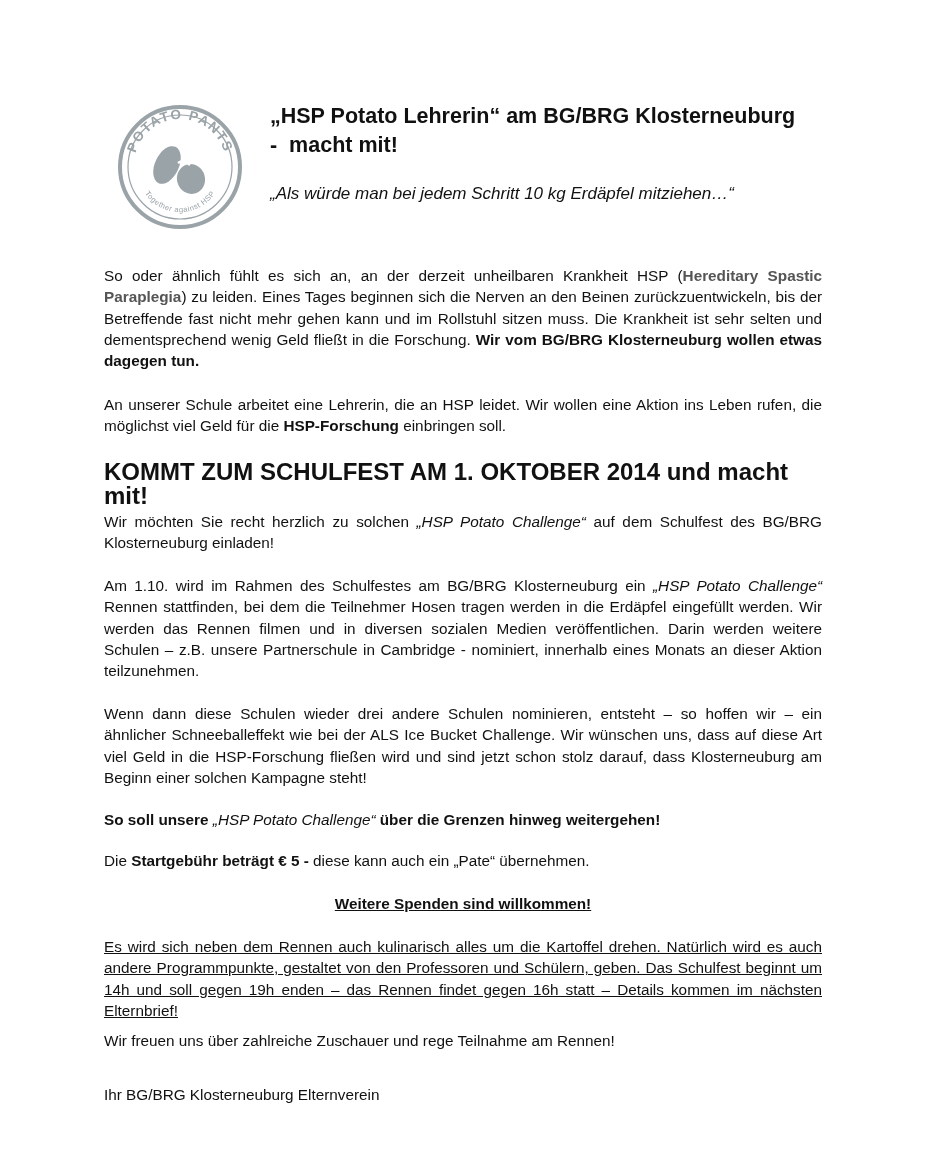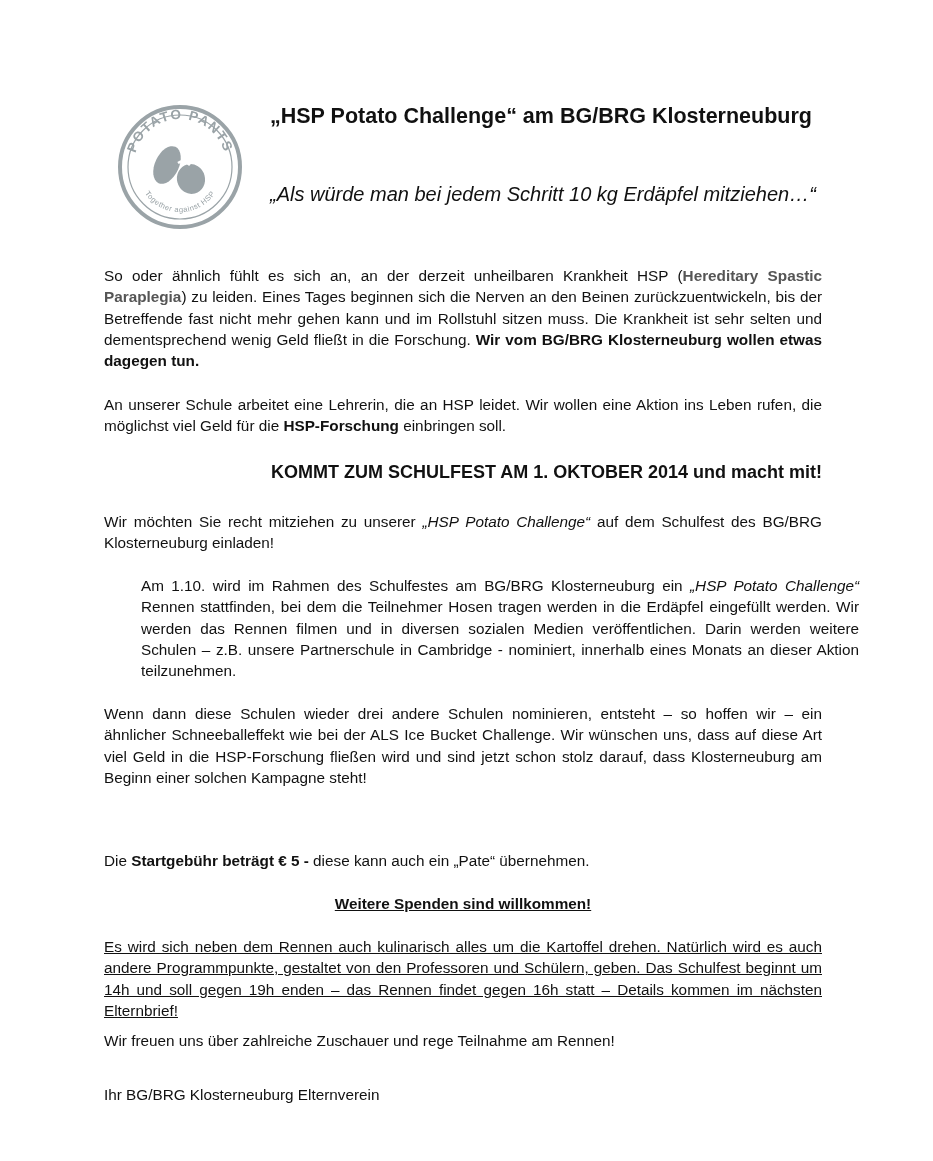--- a/index.html
+++ b/index.html
@@ -9,33 +9,33 @@
     color: #111111;
   }
   .page { position: absolute; left: 0; top: 0; width: 933px; height: 1161px; }
   .logo { position: absolute; left: 116px; top: 93px; width: 128px; height: 148px; }
   .title {
     position: absolute; left: 270px; top: 102px; width: 580px;
     font-size: 21.5px; font-weight: bold; line-height: 29px; color: #111;
   }
   .subtitle {
     position: absolute; left: 270px; top: 183px; width: 580px;
-    font-size: 20px; font-style: italic; line-height: 22px; color: #111;
+    font-size: 17px; font-style: italic; line-height: 22px; color: #111;
   }
   .body-text {
     position: absolute; left: 104px; width: 718px;
     font-size: 15.3px; line-height: 21.3px; text-align: justify; color: #111;
   }
   .centered {
     position: absolute; left: 104px; width: 718px; text-align: center;
     font-size: 15.3px; line-height: 21.3px; font-weight: bold;
   }
   .headline {
-    position: absolute; left: 104px; width: 718px; text-align: right;
-    font-size: 18px; font-weight: bold; line-height: 24px;
+    position: absolute; left: 104px; width: 718px; text-align: left;
+    font-size: 24px; font-weight: bold; line-height: 24px;
   }
   b, .b { font-weight: bold; }
   .bi { font-weight: normal; font-style: italic; }
   .gray-b { font-weight: bold; color: #555555; }
 </style>
 </head>
 <body>
 
 <div class="page">
 
@@ -53,44 +53,48 @@
       <textPath href="#arcBot" startOffset="50%" text-anchor="middle">Together against HSP</textPath>
     </text>
     <g>
       <ellipse cx="51" cy="72" rx="12" ry="20" transform="rotate(25 51 72)" fill="#9aa3a7"></ellipse>
       <ellipse cx="75" cy="86" rx="14" ry="15" transform="rotate(-15 75 86)" fill="#9aa3a7"></ellipse>
       <path d="M 62 70 q 6 -4 12 2" stroke="#ffffff" stroke-width="2.5" fill="none"></path>
     </g>
   </svg>
 
   <div class="title">
-    <div>„HSP Potato Challenge“ am BG/BRG Klosterneuburg</div>
+    <div>„HSP Potato Lehrerin“ am BG/BRG Klosterneuburg</div>
+    <div style="white-space:pre;">-  macht mit!</div>
   </div>
   <div class="subtitle">„Als würde man bei jedem Schritt 10 kg Erdäpfel mitziehen…“</div>
 
   <div class="body-text" style="top:265px;">
     <span>So oder ähnlich fühlt es sich an, an der derzeit unheilbaren Krankheit HSP (</span><span class="gray-b">Hereditary Spastic Paraplegia</span><span>) zu leiden. Eines Tages beginnen sich die Nerven an den Beinen zurückzuentwickeln, bis der Betreffende fast nicht mehr gehen kann und im Rollstuhl sitzen muss. Die Krankheit ist sehr selten und dementsprechend wenig Geld fließt in die Forschung. </span><span class="b">Wir vom BG/BRG Klosterneuburg wollen etwas dagegen tun.</span>
   </div>
 
   <div class="body-text" style="top:394px;">
     <span>An unserer Schule arbeitet eine Lehrerin, die an HSP leidet. Wir wollen eine Aktion ins Leben rufen, die möglichst viel Geld für die </span><span class="b">HSP-Forschung</span><span> einbringen soll.</span>
   </div>
 
   <div class="headline" style="top:460px;">KOMMT ZUM SCHULFEST AM 1. OKTOBER 2014 und macht mit!</div>
 
   <div class="body-text" style="top:511px;">
-    <span>Wir möchten Sie recht mitziehen zu unserer </span><span class="bi">„HSP Potato Challenge“</span><span> auf dem Schulfest des BG/BRG Klosterneuburg einladen!</span>
+    <span>Wir möchten Sie recht herzlich zu solchen </span><span class="bi">„HSP Potato Challenge“</span><span> auf dem Schulfest des BG/BRG Klosterneuburg einladen!</span>
   </div>
 
-  <div class="body-text" style="top:575px;margin-left:37px;">
+  <div class="body-text" style="top:575px;">
     <span>Am 1.10. wird im Rahmen des Schulfestes am BG/BRG Klosterneuburg ein </span><span class="bi">„HSP Potato Challenge“</span><span> Rennen stattfinden, bei dem die Teilnehmer Hosen tragen werden in die Erdäpfel eingefüllt werden. Wir werden das Rennen filmen und in diversen sozialen Medien veröffentlichen. Darin werden weitere Schulen – z.B. unsere Partnerschule in Cambridge - nominiert, innerhalb eines Monats an dieser Aktion teilzunehmen.</span>
   </div>
 
   <div class="body-text" style="top:703px;">Wenn dann diese Schulen wieder drei andere Schulen nominieren, entsteht – so hoffen wir – ein ähnlicher Schneeballeffekt wie bei der ALS Ice Bucket Challenge. Wir wünschen uns, dass auf diese Art viel Geld in die HSP-Forschung fließen wird und sind jetzt schon stolz darauf, dass Klosterneuburg am Beginn einer solchen Kampagne steht!</div>
 
+  <div class="body-text b" style="top:809px;">
+    <span>So soll unsere </span><span class="bi">„HSP Potato Challenge“</span><span> über die Grenzen hinweg weitergehen!</span>
+  </div>
 
   <div class="body-text" style="top:850px;">
     <span>Die </span><span class="b">Startgebühr beträgt € 5 -</span><span> diese kann auch ein „Pate“ übernehmen.</span>
   </div>
 
   <div class="centered" style="top:893px;text-decoration:underline;">Weitere Spenden sind willkommen!</div>
 
   <div class="body-text" style="top:936px;text-decoration:underline;">Es wird sich neben dem Rennen auch kulinarisch alles um die Kartoffel drehen. Natürlich wird es auch andere Programmpunkte, gestaltet von den Professoren und Schülern, geben. Das Schulfest beginnt um 14h und soll gegen 19h enden – das Rennen findet gegen 16h statt – Details kommen im nächsten Elternbrief!</div>
 
   <div class="body-text" style="top:1030px;">Wir freuen uns über zahlreiche Zuschauer und rege Teilnahme am Rennen!</div>

